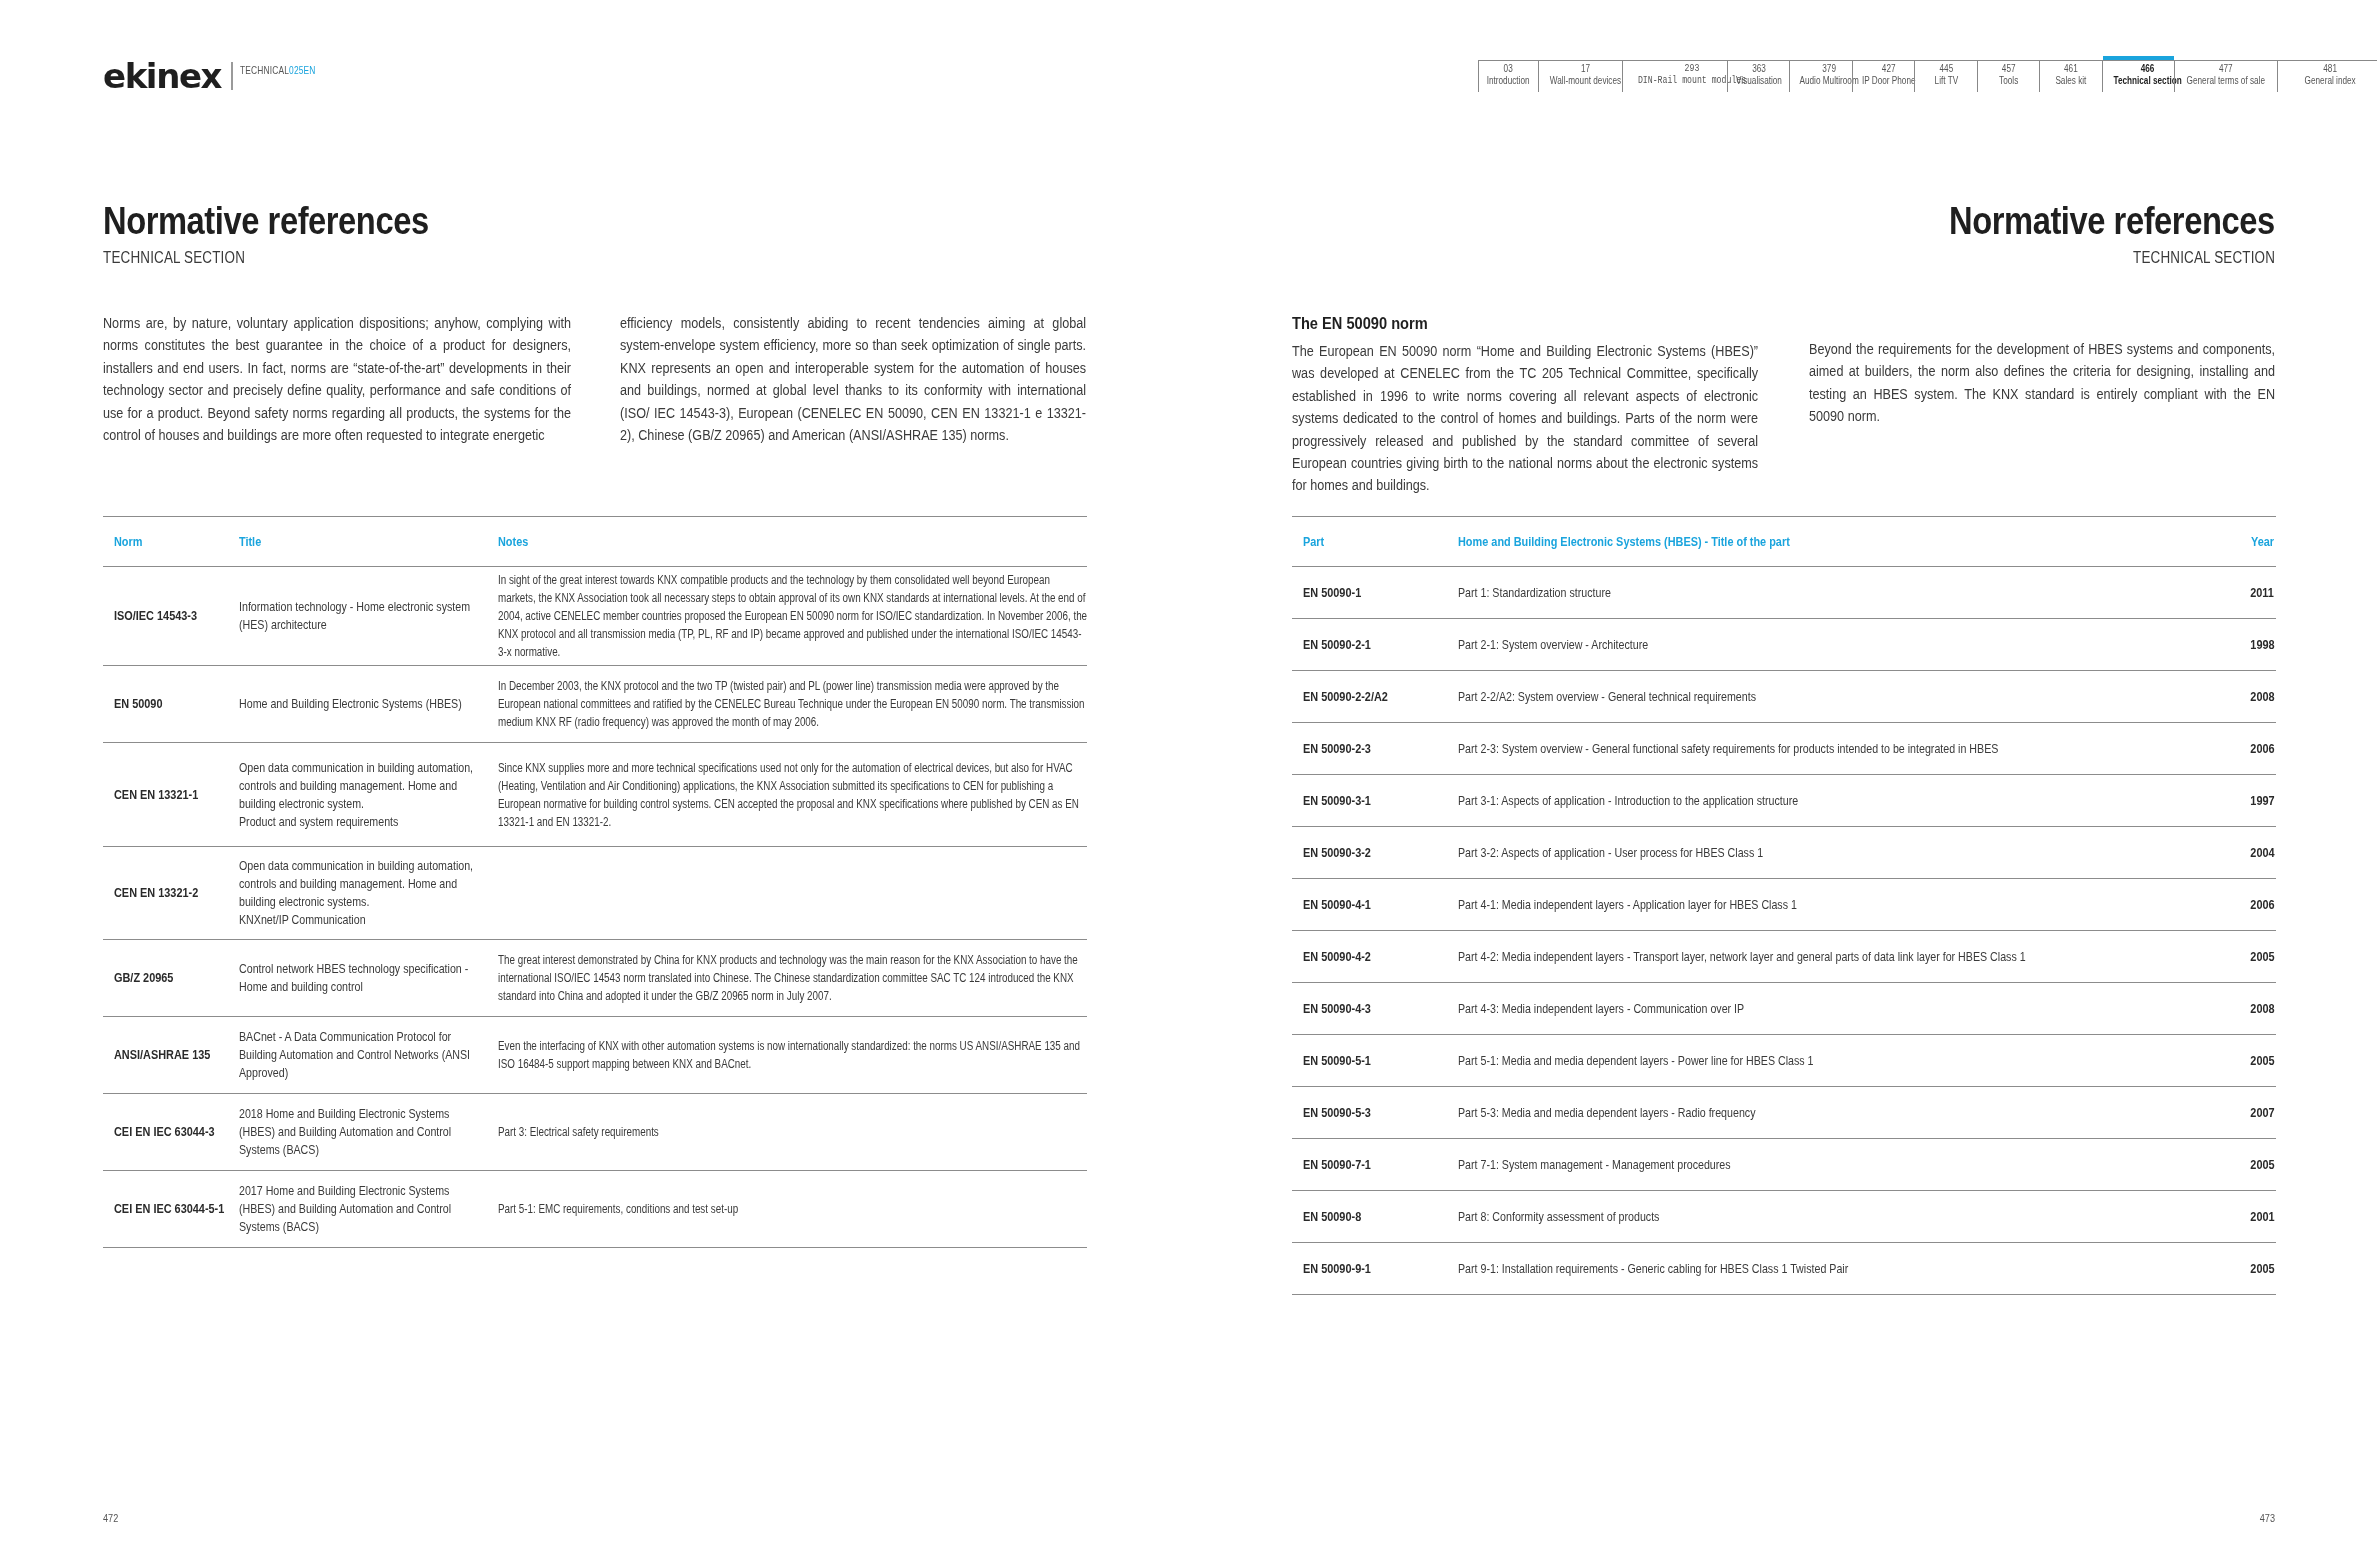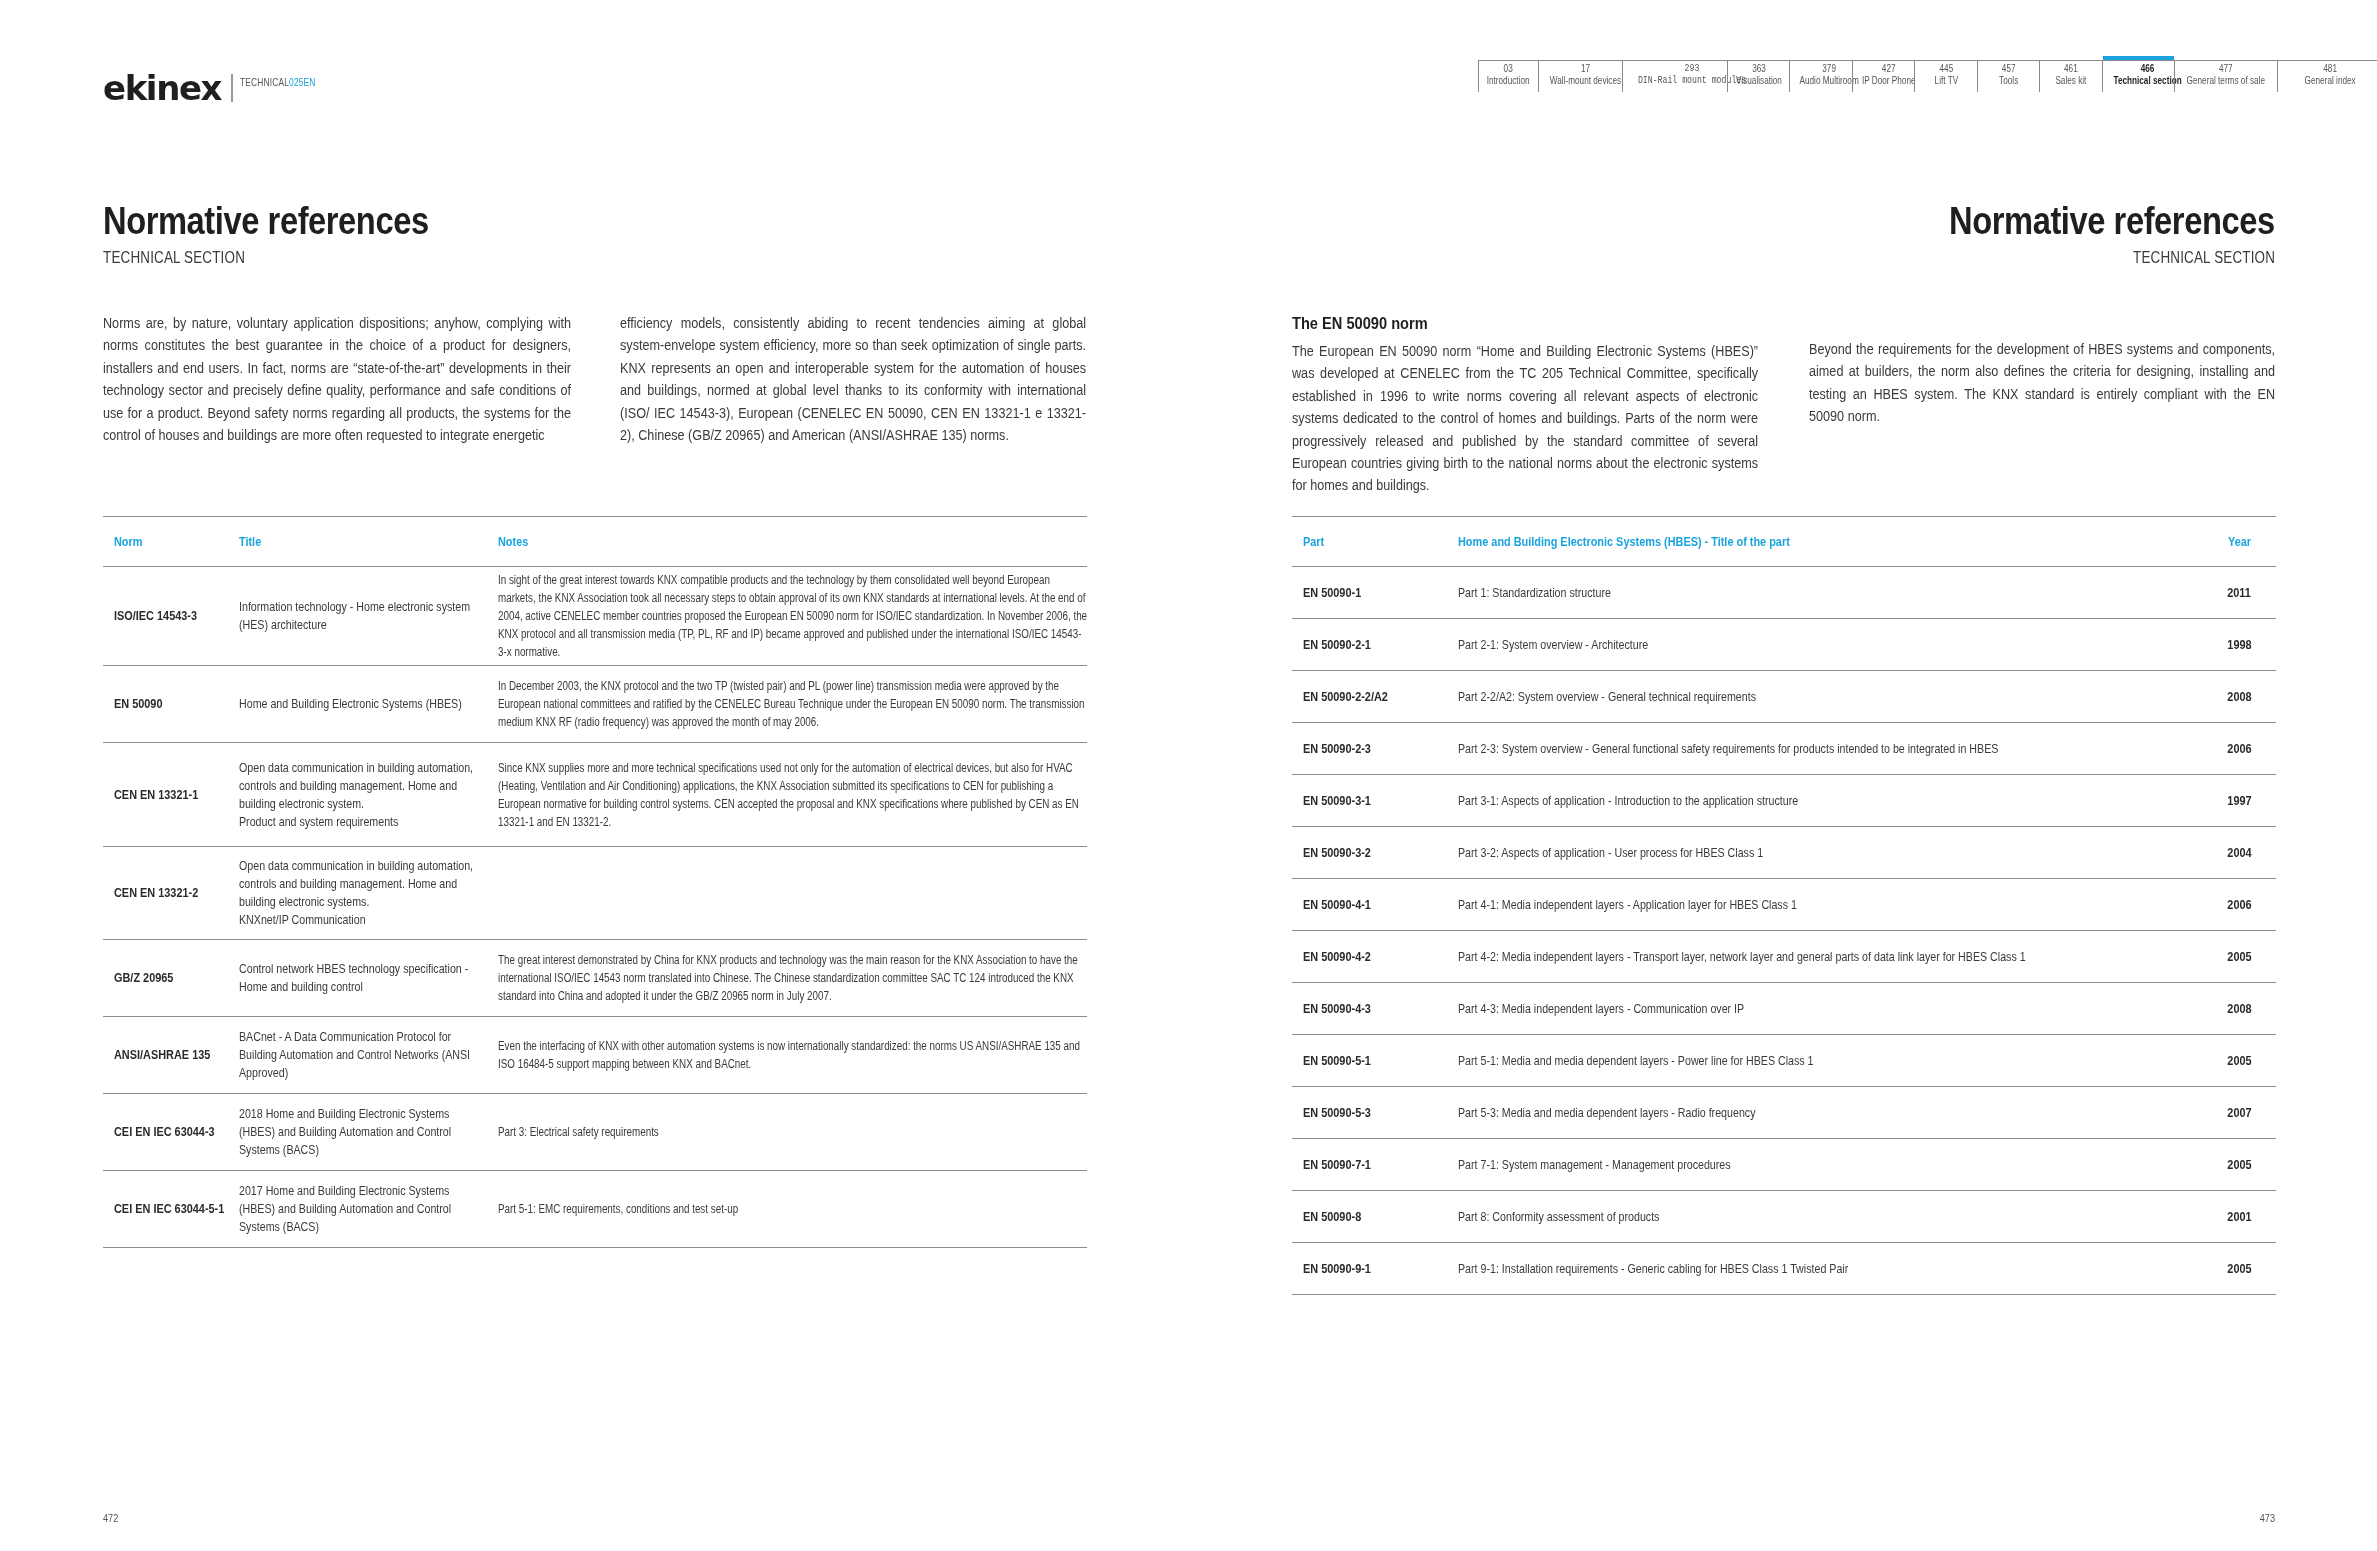--- a/index.html
+++ b/index.html
@@ -1,20 +1,20 @@
 <!DOCTYPE html>
 <html style="font-size:15px"><head>
 <meta charset="utf-8">
 <style>
   * { box-sizing: border-box; margin: 0; padding: 0; }
   html, body { width: 2378px; height: 1551px; background: #ffffff; overflow: hidden; }
   body { position: relative; font-family: "Liberation Sans", "DejaVu Sans", sans-serif; color: #3a3a3a; }
 
   
-  .logo { position: absolute; left: 103px; top: 71px; display: flex; align-items: center; }
+  .logo { position: absolute; left: 103px; top: 59px; display: flex; align-items: center; }
   .logo-word { font-family: "DejaVu Sans", sans-serif; font-weight: bold; font-size: 34px; letter-spacing: -1.4px; color: #1f1f1f; line-height: 1; }
   .logo-sep { width: 1.9px; height: 28.5px; background: #9a9a9a; margin: 0 7.6px 0 9.5px; }
   .logo-tag { font-family: "Liberation Sans", sans-serif; font-size: 10.5px; color: #555; letter-spacing: 0.2px; transform: scaleX(0.8); transform-origin: left; margin-top: -11.4px; }
   .logo-tag .accent { color: #1aa4dd; }
 
   
   .topnav { position: absolute; top: 60px; left: 1478px; display: flex; height: 32px; border-top: 1px solid #888; }
   .nav-item { border-left: 1px solid #888; padding: 1.9px 2.9px 0; text-align: center; font-family: "Liberation Sans", sans-serif; font-size: 10px; color: #555; line-height: 12.4px; cursor: pointer; position: relative; }
   .nav-item:last-child { border-right: none; }
   .nav-item .inner { display: inline-block; transform: scaleX(0.82); transform-origin: center; white-space: nowrap; }
@@ -54,21 +54,21 @@
   .left-tbl th, .left-tbl td { padding-left: 10.5px; }
   .left-tbl td.notes { font-size: 12px; line-height: 18px; padding-right: 0; }
   .left-tbl td.title { font-size: 13px; }
 
   .right-tbl { left: 1292px; top: 516px; width: 983px; }
   .right-tbl col.c1 { width: 155px; }
   .right-tbl col.c2 { width: 742px; }
   .right-tbl col.c3 { width: 87px; }
   .right-tbl th, .right-tbl td { padding-left: 10.5px; }
   .right-tbl td { height: 52px; font-size: 13px; }
-  .right-tbl th.year, .right-tbl td.year { text-align: center; padding-right: 1.9px; }
+  .right-tbl th.year, .right-tbl td.year { text-align: right; padding-right: 1.9px; }
   .right-tbl td.year { font-weight: bold; color: #2a2a2a; font-size: 13.3px; }
   .right-tbl .year .sq-cell { transform-origin: right center; width: auto; }
 
   .page-num { position: absolute; top: 1512px; font-size: 11.4px; color: #555; transform: scaleX(0.8); }
   .page-num.left { left: 103px; transform-origin: left; }
   .page-num.right { right: 103px; transform-origin: right; }
 </style>
 </head>
 <body>
 

